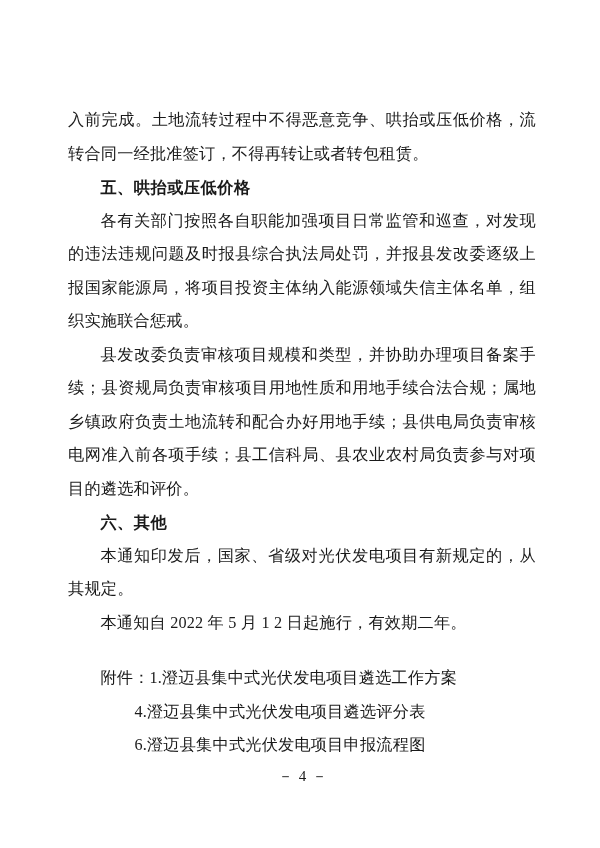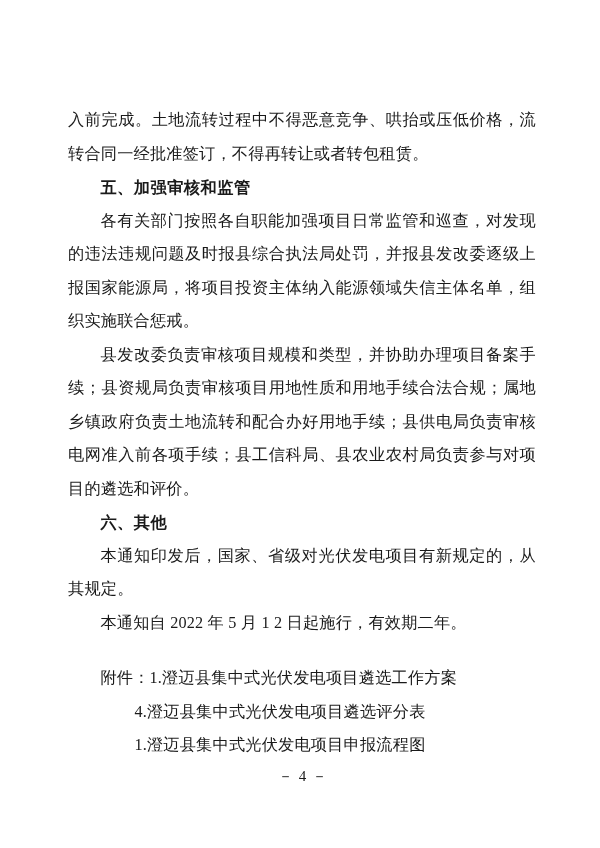--- a/index.html
+++ b/index.html
@@ -70,36 +70,36 @@
   }
 </style>
 </head>
 <body>
 
 <div class="page">
   <div class="doc-body">
 
     <p class="para cont">入前完成。土地流转过程中不得恶意竞争、哄抬或压低价格，流转合同一经批准签订，不得再转让或者转包租赁。</p>
 
-    <p class="heading">五、加强审核和监管</p>
+    <p class="heading">五、哄抬或压低价格</p>
 
     <p class="para">各有关部门按照各自职能加强项目日常监管和巡查，对发现的违法违规问题及时报县综合执法局处罚，并报县发改委逐级上报国家能源局，将项目投资主体纳入能源领域失信主体名单，组织实施联合惩戒。</p>
 
     <p class="para">县发改委负责审核项目规模和类型，并协助办理项目备案手续；县资规局负责审核项目用地性质和用地手续合法合规；属地乡镇政府负责土地流转和配合办好用地手续；县供电局负责审核电网准入前各项手续；县工信科局、县农业农村局负责参与对项目的遴选和评价。</p>
 
     <p class="heading">六、其他</p>
 
     <p class="para">本通知印发后，国家、省级对光伏发电项目有新规定的，从其规定。</p>
 
     <p class="para">本通知自 2022 年 5 月 1 2 日起施行，有效期二年。</p>
 
     <div class="attach-block">
       <p class="attach-line-first"><span>附件：</span><span>1.澄迈县集中式光伏发电项目遴选工作方案</span></p>
       <p class="attach-line">4.澄迈县集中式光伏发电项目遴选评分表</p>
-      <p class="attach-line">1.澄迈县集中式光伏发电项目申报流程图</p>
+      <p class="attach-line">6.澄迈县集中式光伏发电项目申报流程图</p>
     </div>
 
   </div>
 
   <div class="page-number">
     <span class="pn-inner">－ 4 －</span>
   </div>
 </div>
 
 </body></html>

